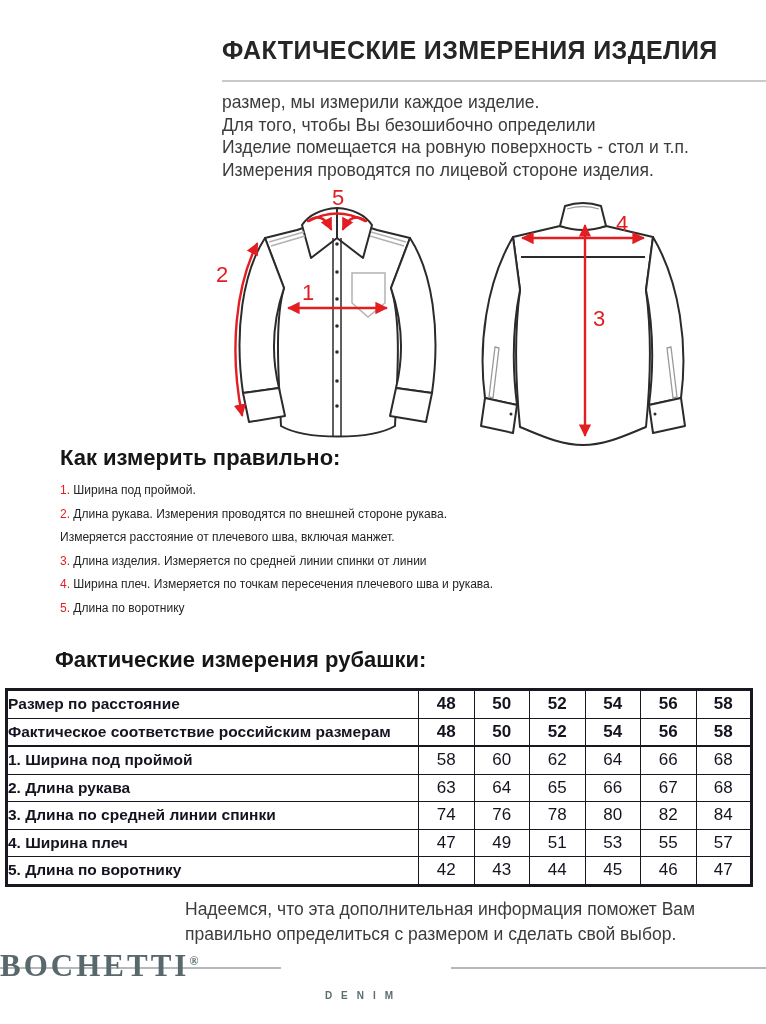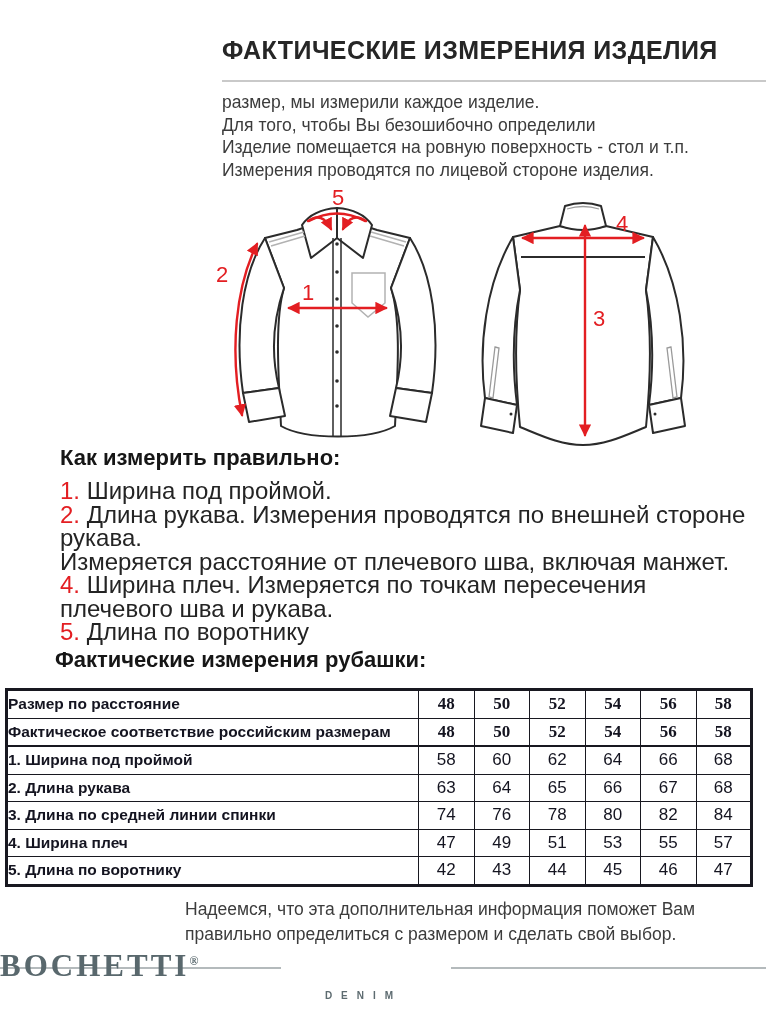--- a/index.html
+++ b/index.html
@@ -12,34 +12,34 @@
               border-top:2px solid #c9c9c9;}
 
   .intro{position:absolute;left:222px;top:91px;font-size:17.5px;line-height:22.5px;
          color:#3c3c3c;white-space:nowrap;}
 
   .shirt-front{position:absolute;left:205px;top:190px;}
   .shirt-back{position:absolute;left:470px;top:195px;}
 
   .howto-heading{position:absolute;left:60px;top:445px;font-size:22px;font-weight:700;
                  color:#161616;white-space:nowrap;}
-  .howto-list{position:absolute;left:60px;top:479px;width:702px;font-size:24px;
+  .howto-list{position:absolute;left:60px;top:479px;width:702px;font-size:12px;
               line-height:23.5px;color:#242424;}
   .howto-list .num{color:#e31e22;}
 
   .meas-heading{position:absolute;left:55px;top:647px;font-size:22px;font-weight:700;
                 color:#161616;white-space:nowrap;}
 
   table.size-table{position:absolute;left:5px;top:688px;width:748px;border-collapse:collapse;
                    table-layout:fixed;border:3px solid #181820;}
   table.size-table td{border:1.5px solid #181820;height:26.5px;padding:0;color:#141420;}
   table.size-table col.c-label{width:412px;}
   td.lbl{font-weight:700;font-size:15.5px;padding-left:6px;border-right:2.5px solid #181820;}
   td.val{text-align:center;font-size:17px;font-weight:400;}
-  tr.hdr td.val{font-weight:700;font-family:Liberation Serif, serif;}
+  tr.hdr td.val{font-weight:700;}
   tr.hdr-last td{border-bottom:2.5px solid #181820;}
 
   .closing{position:absolute;left:185px;top:897px;font-size:17.5px;line-height:25px;
            color:#3c3c3c;white-space:nowrap;}
 
   .brand-row{position:absolute;left:0;top:948px;width:766px;height:60px;}
   .brand-rule{position:absolute;top:19px;height:0;border-top:2px solid #b4babc;}
   .brand-rule.l{left:0;width:281px;}
   .brand-rule.r{left:451px;width:315px;}
   .brand-name{position:absolute;left:0;top:0;width:766px;
@@ -151,20 +151,21 @@
       <text class="red-label" x="152" y="36" text-anchor="middle">4</text>
       <text class="red-label" x="123" y="131" text-anchor="start">3</text>
     </g>
   </svg>
 
   <div class="howto-heading">Как измерить правильно:</div>
   <div class="howto-list">
       <div><span class="num">1.</span> Ширина под проймой.</div>
       <div><span class="num">2.</span> Длина рукава. Измерения проводятся по внешней стороне рукава.</div>
       <div>Измеряется расстояние от плечевого шва, включая манжет.</div>
+      <div><span class="num">3.</span> Длина изделия. Измеряется по средней линии спинки от линии</div>
       <div><span class="num">4.</span> Ширина плеч. Измеряется по точкам пересечения плечевого шва и рукава.</div>
       <div><span class="num">5.</span> Длина по воротнику</div>
     </div>
 
   <div class="meas-heading">Фактические измерения рубашки:</div>
 
   <table class="size-table">
     <colgroup>
       <col class="c-label">
         <col>

